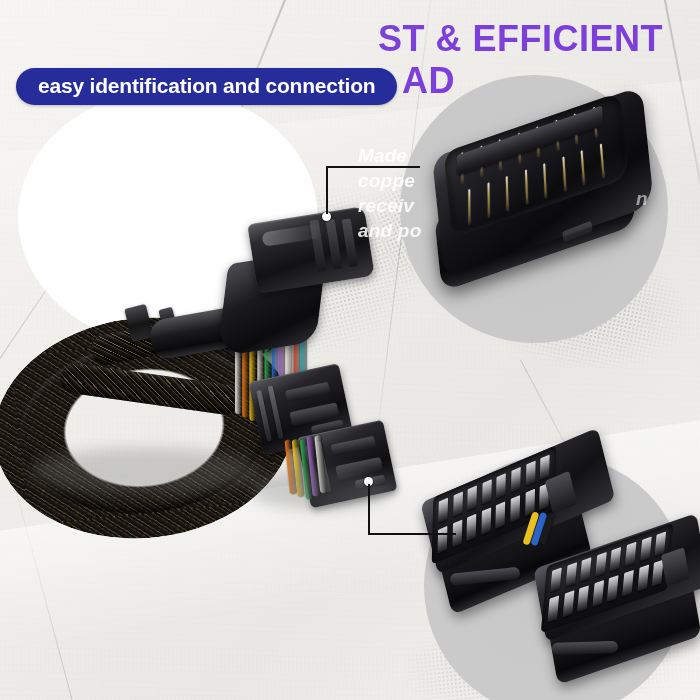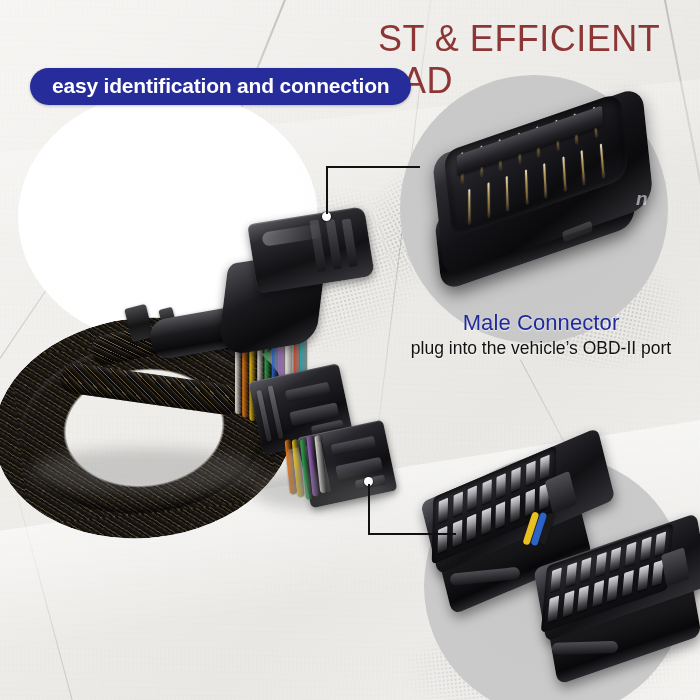--- a/index.html
+++ b/index.html
@@ -51,26 +51,26 @@
       -webkit-mask-image:radial-gradient(closest-side,#000 50%,transparent 100%);
       mask-image:radial-gradient(closest-side,#000 50%,transparent 100%);}
   .k4{left:400px;top:600px;width:290px;height:120px;transform:rotate(-6deg);opacity:.55;
       -webkit-mask-image:radial-gradient(closest-side,#000 55%,transparent 100%);
       mask-image:radial-gradient(closest-side,#000 55%,transparent 100%);}
 
   
   .headline{position:absolute;left:26px;top:18px;
     font-size:35px;font-weight:bold;letter-spacing:-.4px;color:#1e2490;
     text-shadow:0 1px 0 rgba(255,255,255,.6);white-space:nowrap;z-index:20;}
-  .ghost-line{position:absolute;color:#7f1d1d;font-weight:normal;white-space:nowrap;
+  .ghost-line{position:absolute;color:#6d28d9;font-weight:bold;white-space:nowrap;
     letter-spacing:.5px;z-index:8;opacity:.88;}
   .ghost1{left:378px;top:18px;font-size:36px;}
   .ghost2{left:402px;top:60px;font-size:36px;}
 
-  .pill{position:absolute;left:30px;top:68px;z-index:21;
+  .pill{position:absolute;left:16px;top:68px;z-index:21;
     background:#262c9a;border-radius:22px;padding:6px 22px 7px 22px;
     box-shadow:0 1px 3px rgba(0,0,0,.25);}
   .pill span{color:#fff;font-size:21px;font-weight:bold;letter-spacing:-.2px;white-space:nowrap;}
 
   
   .spot{position:absolute;left:18px;top:90px;width:300px;height:255px;border-radius:50%;
     background:radial-gradient(ellipse at 45% 45%,#ffffff 0%,#ffffff 62%,rgba(255,255,255,.85) 78%,rgba(238,242,248,.35) 92%,rgba(238,242,248,0) 100%);
     z-index:9;}
 
   
@@ -391,20 +391,26 @@
           <div class="sock" style="left: 68.4px; top: 32px; width: 10px; height: 22px;"></div>
           <div class="sock" style="left: 84px; top: 32px; width: 10px; height: 22px;"></div>
           <div class="sock" style="left: 99.6px; top: 32px; width: 10px; height: 22px;"></div>
           <div class="sock" style="left: 115.2px; top: 32px; width: 10px; height: 22px;"></div>
         </div>
       <div class="fem-latch" style="left:128px;top:20px;width:24px;height:32px;transform:skewY(-9deg);"></div>
       <div class="fem-latch" style="left:4px;top:94px;width:66px;height:12px;border-radius:7px;transform:rotate(8deg);"></div>
     </div>
   </div>
 
+  <div class="faded">
+    <div class="fl1">Made</div>
+    <div class="fl2">coppe</div>
+    <div class="fl3">receiv</div>
+    <div class="fl4">and po</div>
+  </div>
   <div style="position:absolute;left:636px;top:188px;z-index:14;font-style:italic;font-weight:bold;
               color:#ffffff;font-size:19px;opacity:.55;">n</div>
 
   <div class="callout">
     <div class="cl-dot" style="left:322px;top:212px;"></div>
     <div class="cl-line" style="left:326px;top:166px;width:1.8px;height:48px;"></div>
     <div class="cl-line" style="left:326px;top:166px;width:94px;height:1.8px;"></div>
   </div>
 
   <div class="callout">
@@ -412,19 +418,15 @@
     <div class="cl-line" style="left:368px;top:484px;width:1.8px;height:50px;"></div>
     <div class="cl-line" style="left:368px;top:533px;width:88px;height:1.8px;"></div>
   </div>
 
   <div class="ghost-line ghost1">ST &amp; EFFICIENT</div>
   <div class="ghost-line ghost2">AD</div>
   <div class="pill">
     <span>easy identification and connection</span>
   </div>
 
-  <div class="lbl lbl-male">
-    <div class="t1">Male Connector</div>
-    <div class="t2">plug into the vehicle’s OBD-II port</div>
-  </div>
 
 
 </div>
 
 </body></html>

